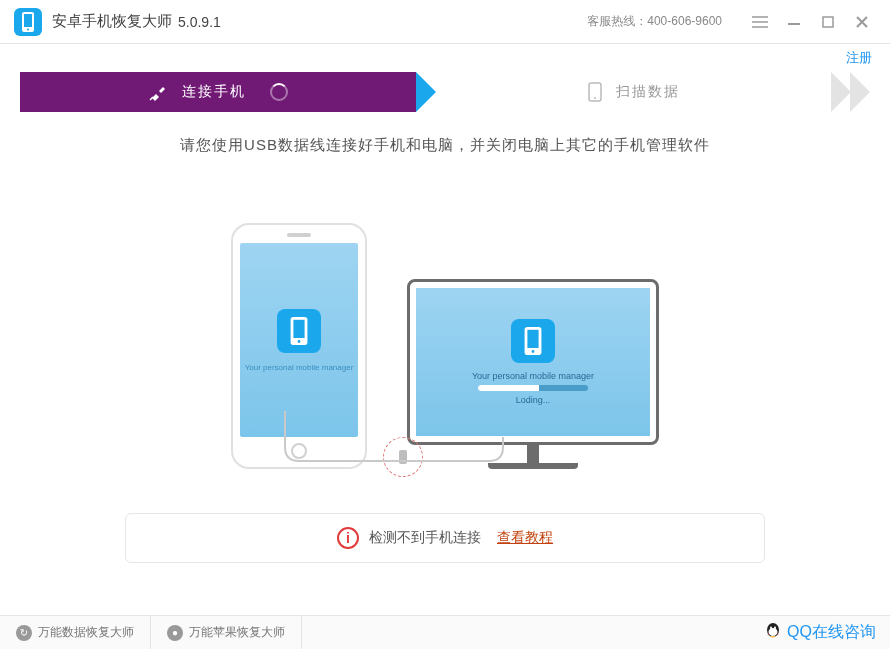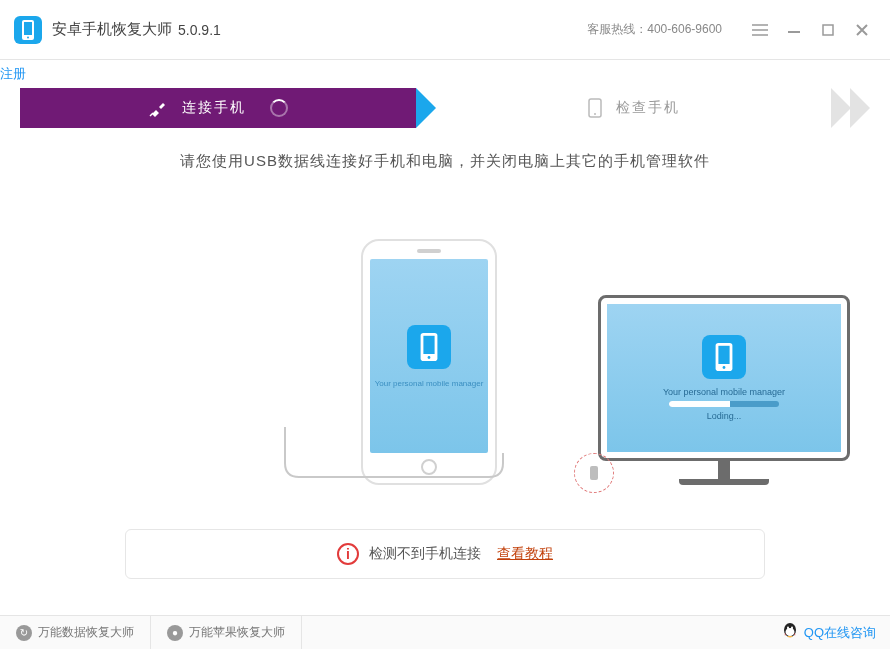--- a/index.html
+++ b/index.html
@@ -8,21 +8,21 @@
   background: #ffffff;
   width: 890px;
   height: 649px;
   overflow: hidden;
   font-size: 13px;
   color: #333;
 }
 
 
 .titlebar {
-  height: 60px;
+  height: 44px;
   display: flex;
   align-items: center;
   padding: 9px 14px;
   border-bottom: 1px solid #e5e5e5;
 }
 .app-logo {
   width: 28px; height: 28px;
   background: #1ba7ec;
   border-radius: 6px;
   display: flex; align-items: center; justify-content: center;
@@ -34,21 +34,21 @@
 .spacer { flex: 1; }
 .hotline { font-size: 12px; color: #888; margin-right: 18px; }
 .win-btn {
   width: 28px; height: 28px;
   display: flex; align-items: center; justify-content: center;
   color: #9a9a9a; cursor: pointer; margin-left: 6px;
 }
 
 
 .register-row {
-  height: 28px; display: flex; justify-content: flex-start; align-items: center;
+  height: 28px; display: flex; justify-content: flex-end; align-items: center;
   padding-right: 18px;
 }
 .register-link { color: #2196f3; font-size: 13px; cursor: pointer; }
 
 
 .stepper {
   display: flex; align-items: center;
   margin: 0 20px;
   height: 40px;
 }
@@ -89,22 +89,22 @@
 }
 
 
 .main {
   padding: 24px 40px 4px 40px;
   text-align: center;
 }
 .instruction { font-size: 15px; color: #555; letter-spacing: 1px; }
 
 .devices {
-  display: flex; justify-content: flex-end; align-items: flex-end;
-  gap: 101px; margin-top: 24px; position: relative;
+  display: flex; justify-content: center; align-items: flex-end;
+  gap: 40px; margin-top: 24px; position: relative;
   height: 290px;
 }
 
 
 .phone {
   width: 136px; height: 246px;
   border: 2px solid #e0e0e0;
   border-radius: 18px;
   background: #fff;
   position: relative;
@@ -183,21 +183,21 @@
   display:flex; align-items:center;
   background:#fafafa;
 }
 .footer-btn {
   height:100%; padding:0 16px; display:flex; align-items:center; gap:6px;
   border-right:1px solid #e5e5e5; color:#777; font-size:12px; cursor:pointer;
 }
 .footer-btn .fi { width:16px; height:16px; background:#999; border-radius:50%; display:flex; align-items:center; justify-content:center; color:#fff; font-size:10px; }
 .qq-link {
   margin-left:auto; padding:0 14px; display:flex; align-items:center; gap:6px;
-  color:#2196f3; font-size:13px; cursor:pointer;
+  color:#2196f3; font-size:16px; cursor:pointer;
 }
 </style>
 </head>
 <body>
 
 <div class="titlebar">
   <div class="app-logo">
     <svg viewBox="0 0 14 20">
         <rect x="1" y="0" width="12" height="20" rx="2" fill="#fff"></rect>
         <rect x="3" y="2" width="8" height="13" fill="#1ba7ec"></rect>
@@ -245,21 +245,21 @@
     <span class="step-label">连接手机</span>
     <span class="loading-ring"></span>
   </div>
   <div class="step" style="padding-left:20px;">
     <span class="ic">
       <svg width="14" height="20" viewBox="0 0 14 20">
           <rect x="1" y="1" width="12" height="18" rx="2" fill="none" stroke="#bbb" stroke-width="1.5"></rect>
           <circle cx="7" cy="16" r="1" fill="#bbb"></circle>
         </svg>
     </span>
-    <span class="step-label">检查手机</span>
+    <span class="step-label">扫描数据</span>
   </div>
   <div class="step-sep"></div>
   <div class="step-sep"></div>
 </div>
 
 <div class="main">
   <div class="instruction">请您使用USB数据线连接好手机和电脑，并关闭电脑上其它的手机管理软件</div>
 
   <div class="devices">
 

